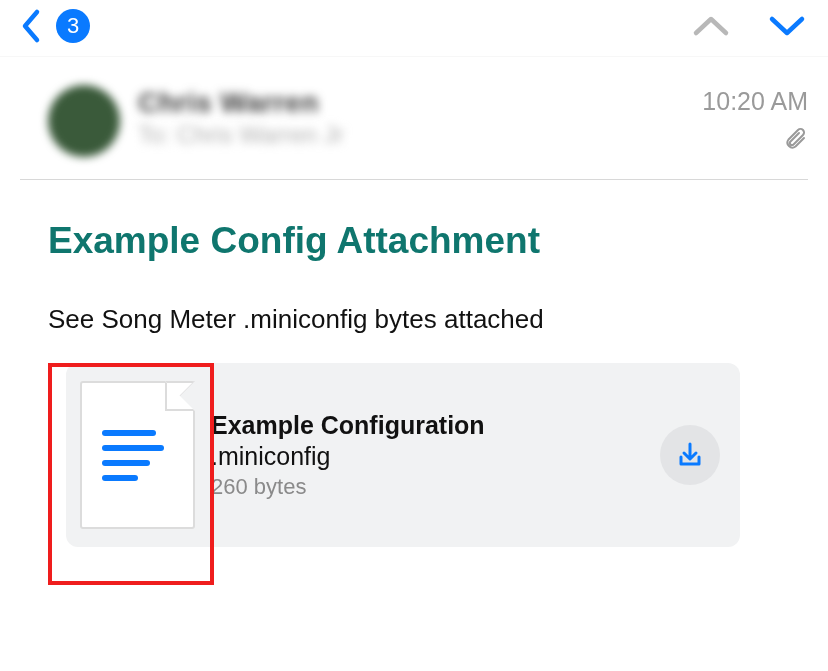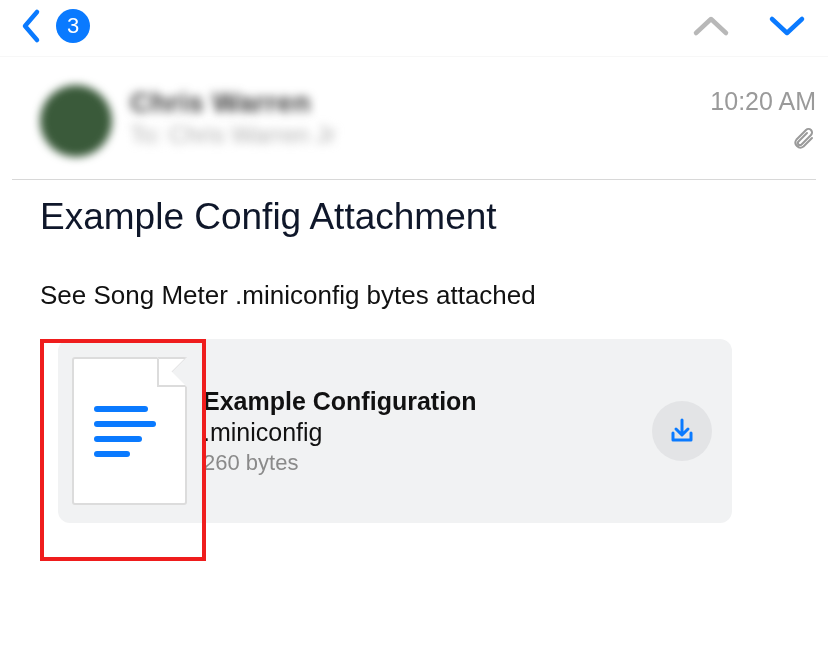--- a/index.html
+++ b/index.html
@@ -40,21 +40,21 @@
       border-radius: 17px;
       display: flex;
       align-items: center;
       justify-content: center;
       font-size: 22px;
       font-weight: 400;
       padding: 0 8px;
     }
     .up-chevron { color: #b8b8b8; display: flex; }
     .down-chevron { color: #0a7aff; display: flex; }
-    .content { padding: 0 12px; }
+    .content { padding: 0 20px; }
     .header {
       display: flex;
       align-items: flex-start;
       padding: 28px 0 22px 28px;
       border-bottom: 1px solid #d8d8d8;
       position: relative;
     }
     .avatar {
       width: 72px;
       height: 72px;
@@ -65,23 +65,23 @@
       flex-shrink: 0;
     }
     .sender-block { flex: 1; padding-top: 2px; }
     .sender-name { font-size: 28px; font-weight: 700; color: #3a3a3a; filter: blur(5px); letter-spacing: 0.5px; }
     .recipient-line { font-size: 24px; color: #b0b0b0; filter: blur(5px); margin-top: 2px; }
     .meta-block { text-align: right; padding-top: 2px; }
     .timestamp { font-size: 25px; color: #9a9a9a; }
     .paperclip { color: #9a9a9a; margin-top: 10px; display: flex; justify-content: flex-end; }
     .subject {
       font-size: 37px;
-      font-weight: 400;
-      color: #0f172a;
-      margin: 16px 0 0 28px;
+      font-weight: 700;
+      color: #0f766e;
+      margin: 40px 0 0 28px;
     }
     .body-text {
       font-size: 26px;
       color: #111;
       margin: 42px 0 0 28px;
     }
     .attachment-area {
       margin: 28px 0 0 28px;
       position: relative;
     }

